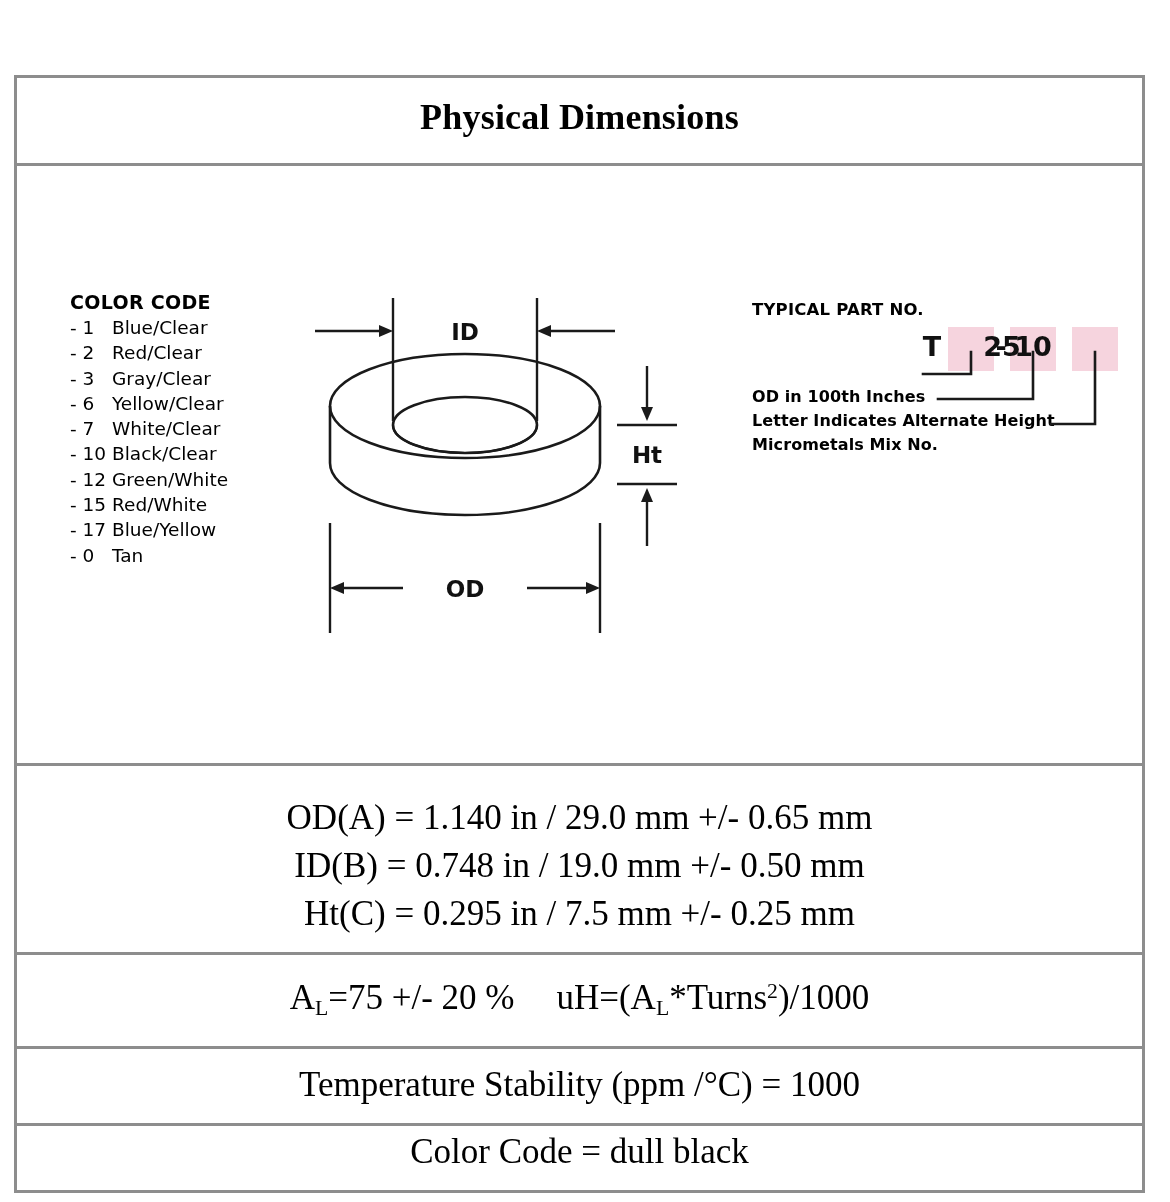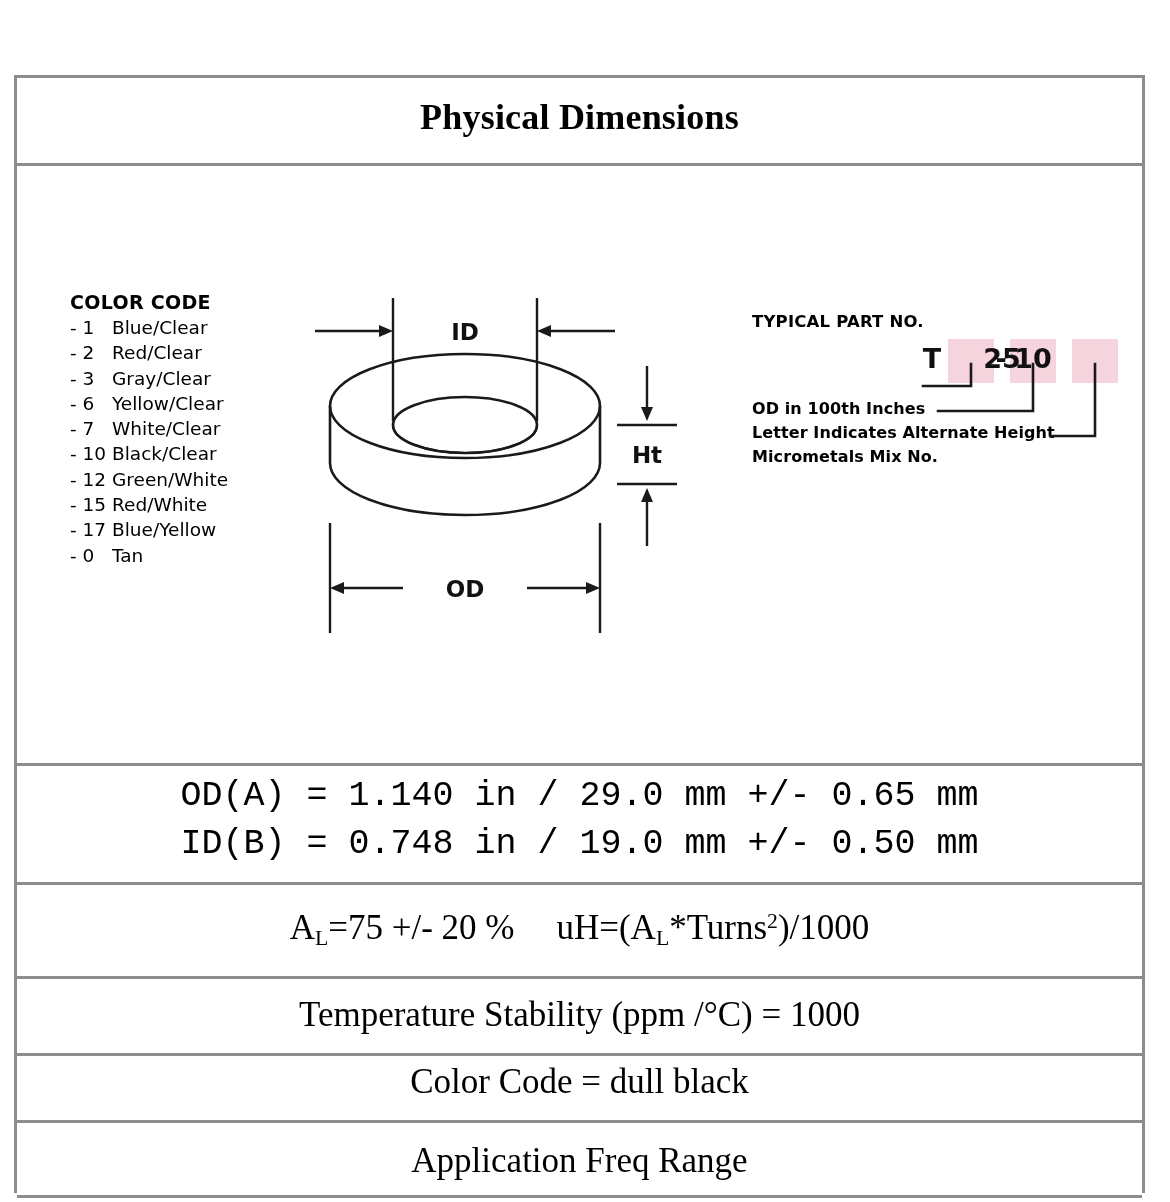--- a/index.html
+++ b/index.html
@@ -81,21 +81,20 @@
   }
 
   
   #partno {
     position: absolute;
     left: 735px;
     top: 134px;
     width: 360px;
     font-family: "DejaVu Sans", "Liberation Sans", sans-serif;
     text-align: left;
-    margin-top: 12px;
   }
   #partno .pn-title {
     font-size: 16.5px;
     font-weight: bold;
     letter-spacing: 0.2px;
   }
   #pn-code {
     position: relative;
     height: 48px;
     margin-top: 8px;
@@ -125,23 +124,22 @@
   }
   #pn-leaders {
     position: absolute;
     left: 0;
     top: 0;
     pointer-events: none;
   }
 
   
   #dims-row {
-    padding-top: 6px;
+    padding-top: 28px;
     padding-bottom: 14px;
-    font-family: Liberation Mono, monospace;
   }
   .dim-line {
     font-size: 35px;
     line-height: 48px;
     white-space: pre;
   }
 
   #al-row { padding-top: 13px; padding-bottom: 15px; }
   .al-line {
     font-size: 35px;
@@ -257,20 +255,21 @@
           <path d="M186,99 L281,99 L281,52"></path>
           <path d="M299,124 L343,124 L343,52"></path>
         </g>
       </svg>
     </div>
   </div>
 
   <div class="row" id="dims-row">
     <div class="dim-line">OD(A) = 1.140 in / 29.0 mm +/- 0.65 mm</div>
     <div class="dim-line">ID(B) = 0.748 in / 19.0 mm +/- 0.50 mm</div>
+    <div class="dim-line">Ht(C) = 0.295 in / 7.5 mm +/- 0.25 mm</div>
   </div>
 
   <div class="row" id="al-row">
     <div class="al-line"><span>A</span><sub>L</sub><span>=75 +/- 20 %</span><span class="gap"></span><span>uH=(A</span><sub>L</sub><span>*Turns</span><sup>2</sup><span>)/1000</span></div>
   </div>
 
   <div class="row" id="temp-row">
     <div class="single-line">Temperature Stability (ppm /°C) = 1000</div>
   </div>
 

